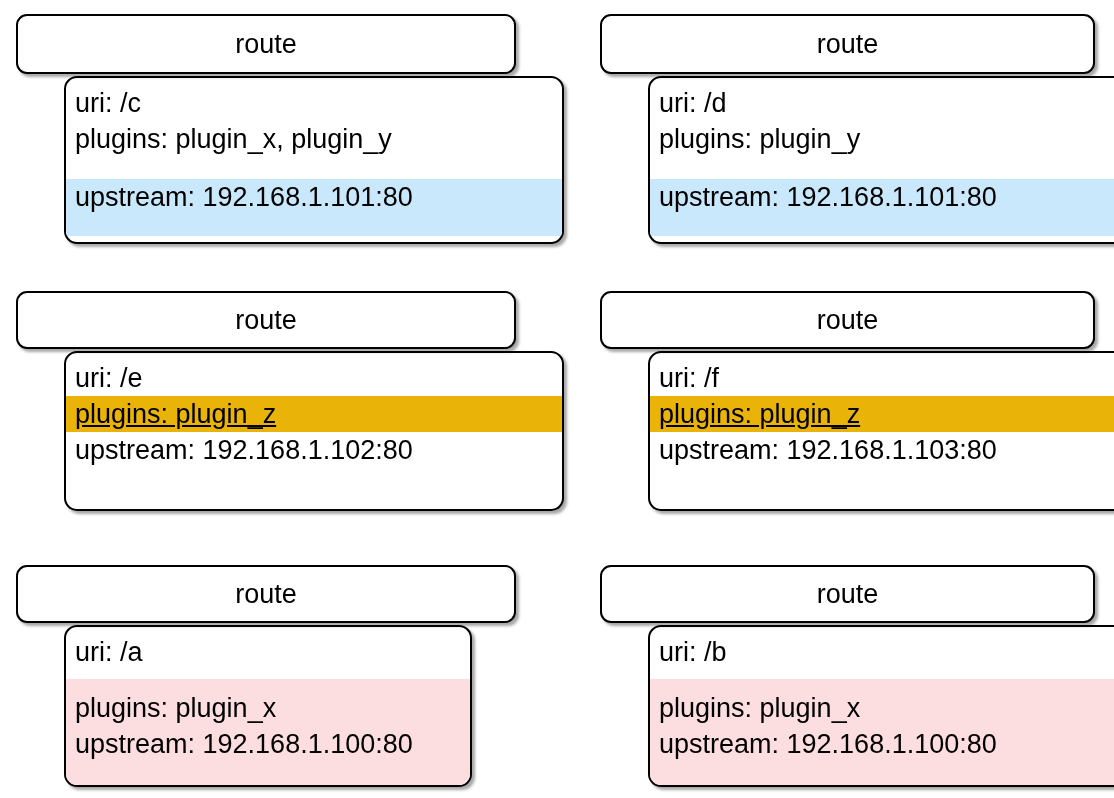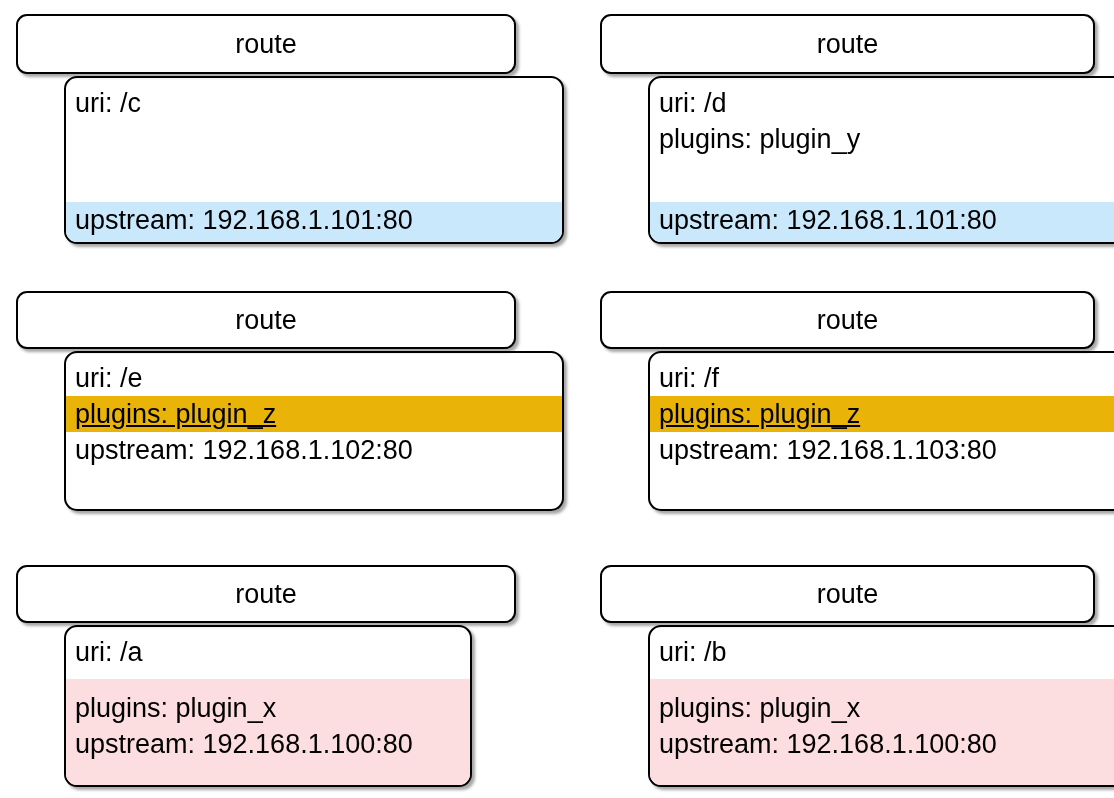--- a/index.html
+++ b/index.html
@@ -61,41 +61,42 @@
   
   .hl{
     box-sizing:border-box;
   }
   .hl.blue{background:#c9e8fb;}
   .hl.green{background:#eab308;text-decoration:underline;}
   .hl.pink{background:#fcdde0;}
 
   
   .hl.fill-bottom{
-    position:absolute;left:0;right:0;bottom:0;
-    padding-bottom:4px;
+    position:absolute;left:0;right:0;bottom:6px;
+    padding-bottom:21px;
   }
   
   .hl.block-bottom{
     position:absolute;left:0;right:0;bottom:0;
     padding-top:11px;padding-bottom:23px;
   }
 </style>
 </head>
 <body>
 
 <div id="canvas">
 
   <div class="card" style="left:16px;top:14px;width:500px;">
     <div class="card-header" style="width:500px;height:60px;">
       <span>route</span>
     </div>
     <div class="card-body" style="top:62px;width:500px;height:168px;">
       <div class="rows">
         <div class="row">uri: /c</div>
+        <div class="row">plugins: plugin_x, plugin_y</div>
       </div>
       <div class="hl blue fill-bottom">
         <div class="row">upstream: 192.168.1.101:80</div>
       </div>
     </div>
   </div>
 
   <div class="card" style="left:600px;top:14px;width:495px;">
     <div class="card-header" style="width:495px;height:60px;">
       <span>route</span>

